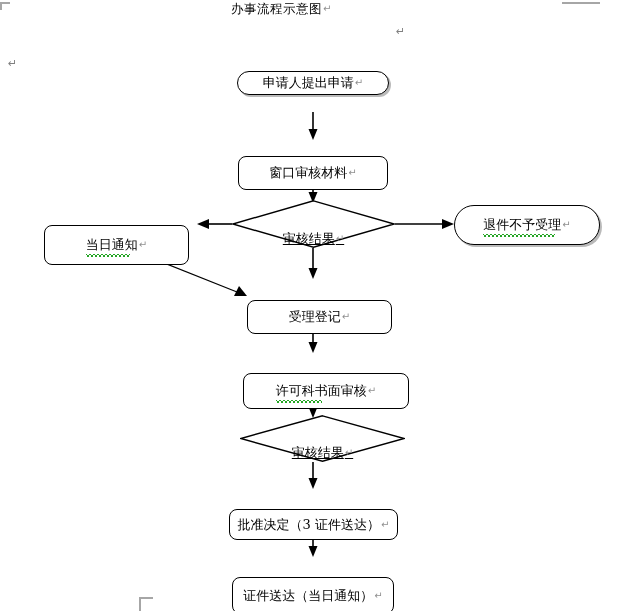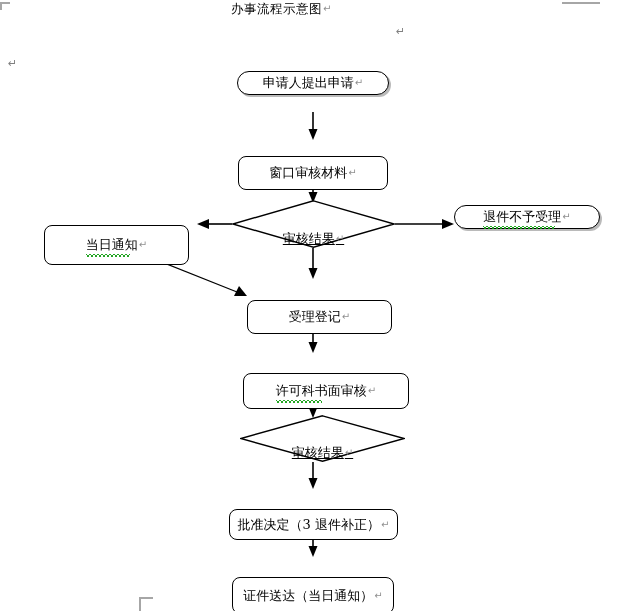--- a/index.html
+++ b/index.html
@@ -225,21 +225,21 @@
     </div>
   </div>
 
   <div class="node rect" style="left:44px; top:205px; width:145px; height:40px;">
     <span class="lbl">
       <span>当日通知</span><span class="cr">↵</span>
       <span class="squiggle" style="width:72%;"></span>
     </span>
   </div>
 
-  <div class="node stadium" style="left:454px; top:205px; width:146px; height:24px;">
+  <div class="node stadium" style="left:454px; top:205px; width:146px; height:40px;">
     <span class="lbl">
       <span>退件不予受理</span><span class="cr">↵</span>
       <span class="squiggle" style="width:82%;"></span>
     </span>
   </div>
 
   <div class="node rect" style="left:247px; top:280px; width:145px; height:34px;">
     <span class="lbl">
       <span>受理登记</span><span class="cr">↵</span>
     </span>
@@ -257,21 +257,21 @@
       <polygon points="82.5,0.8 164.2,23.5 82.5,46.2 0.8,23.5" fill="#ffffff" stroke="#000000" stroke-width="1.4" vector-effect="non-scaling-stroke"></polygon>
     </svg>
     <div class="diamond-label">
       <span class="lbl">
         <span>审核结果</span><span class="cr">↵</span>
       </span>
     </div>
   </div>
 
   <div class="node rect" style="left:229px; top:489px; width:169px; height:31px;">
-    <span class="lbl"><span>批准决定（</span><span class="serif-num">3</span><span> 退件补正）</span><span class="cr">↵</span></span>
+    <span class="lbl"><span>批准决定（</span><span class="serif-num">3</span><span> 证件送达）</span><span class="cr">↵</span></span>
   </div>
 
   <div class="node rect" style="left:232px; top:557px; width:162px; height:37px;">
     <span class="lbl">
       <span>证件送达（当日通知）</span><span class="cr">↵</span>
     </span>
   </div>
 
 </div>
 

